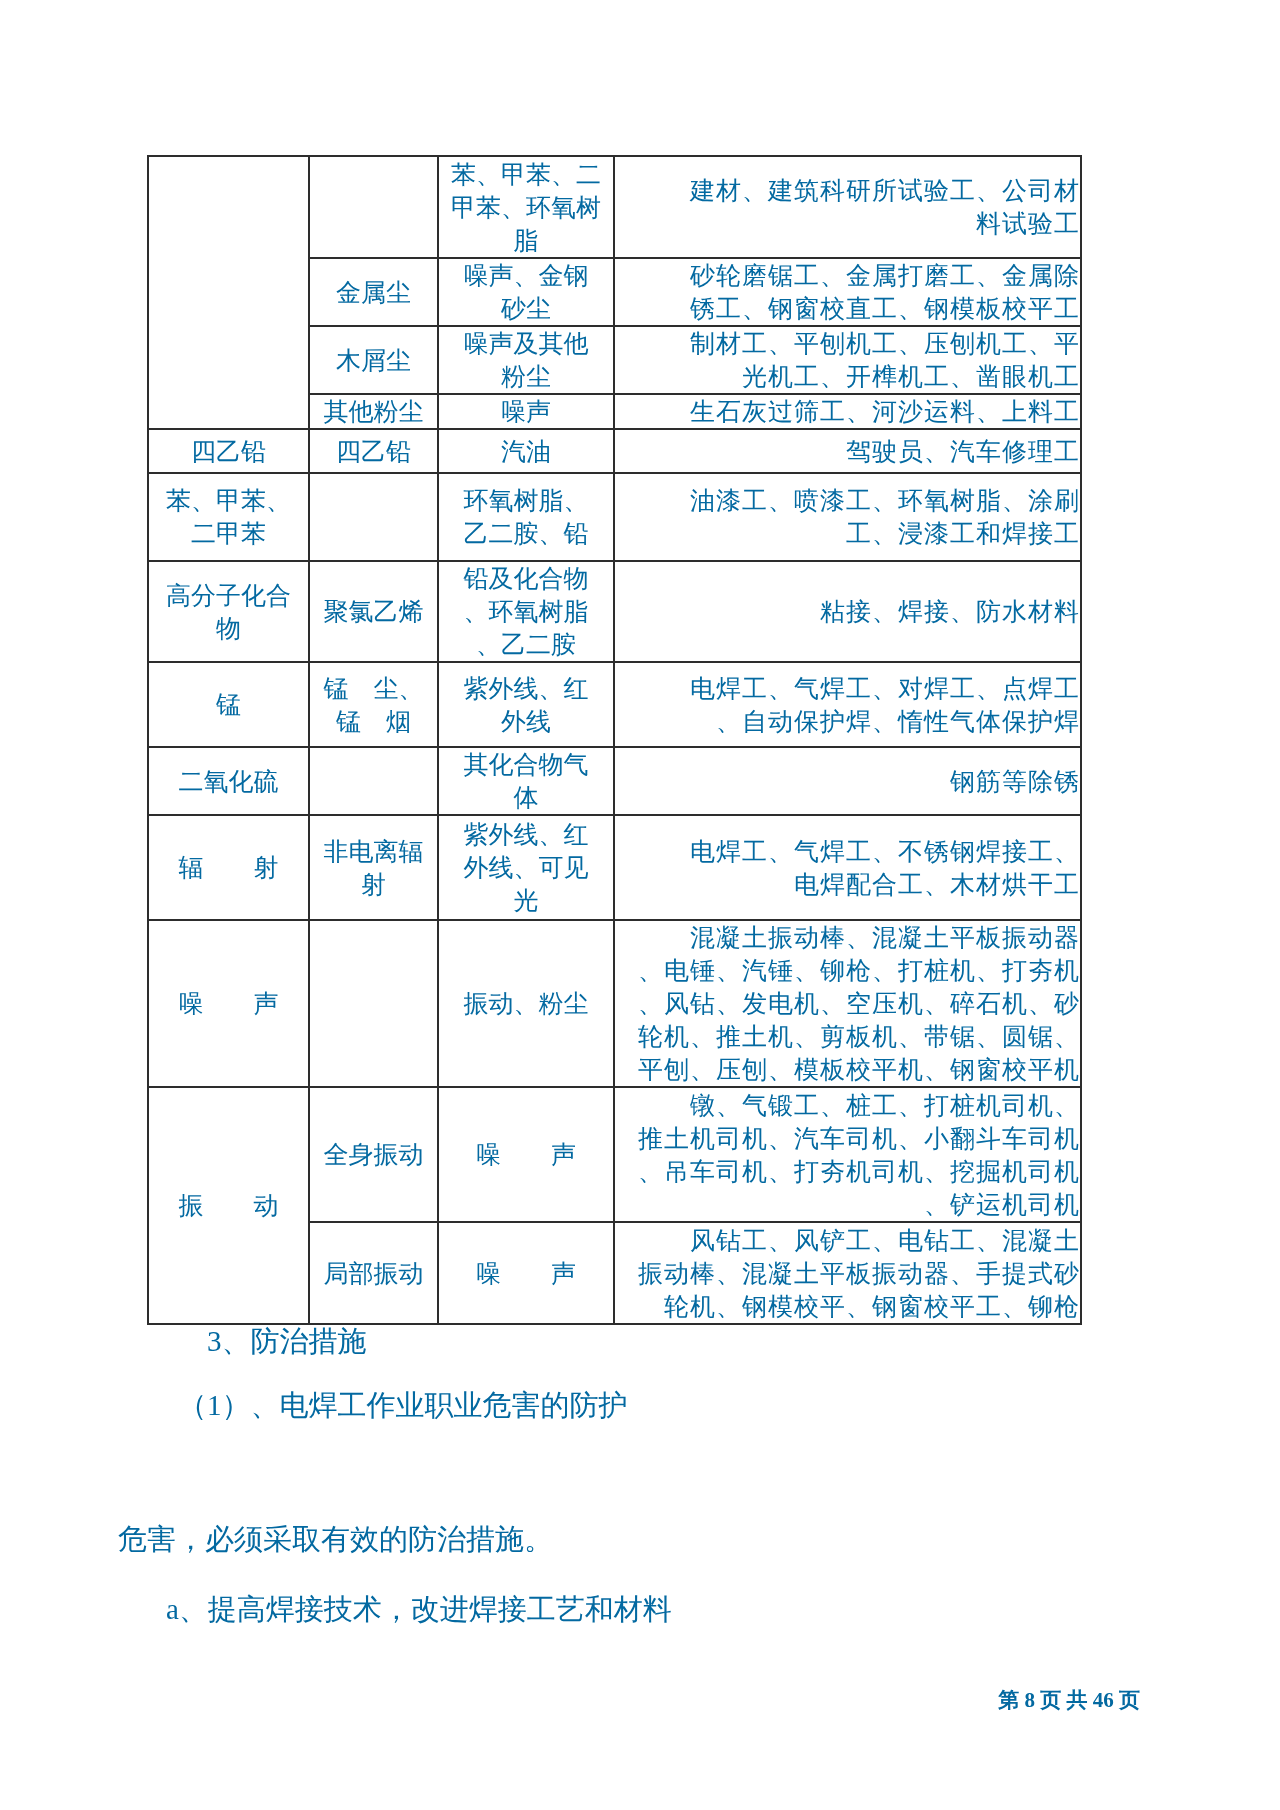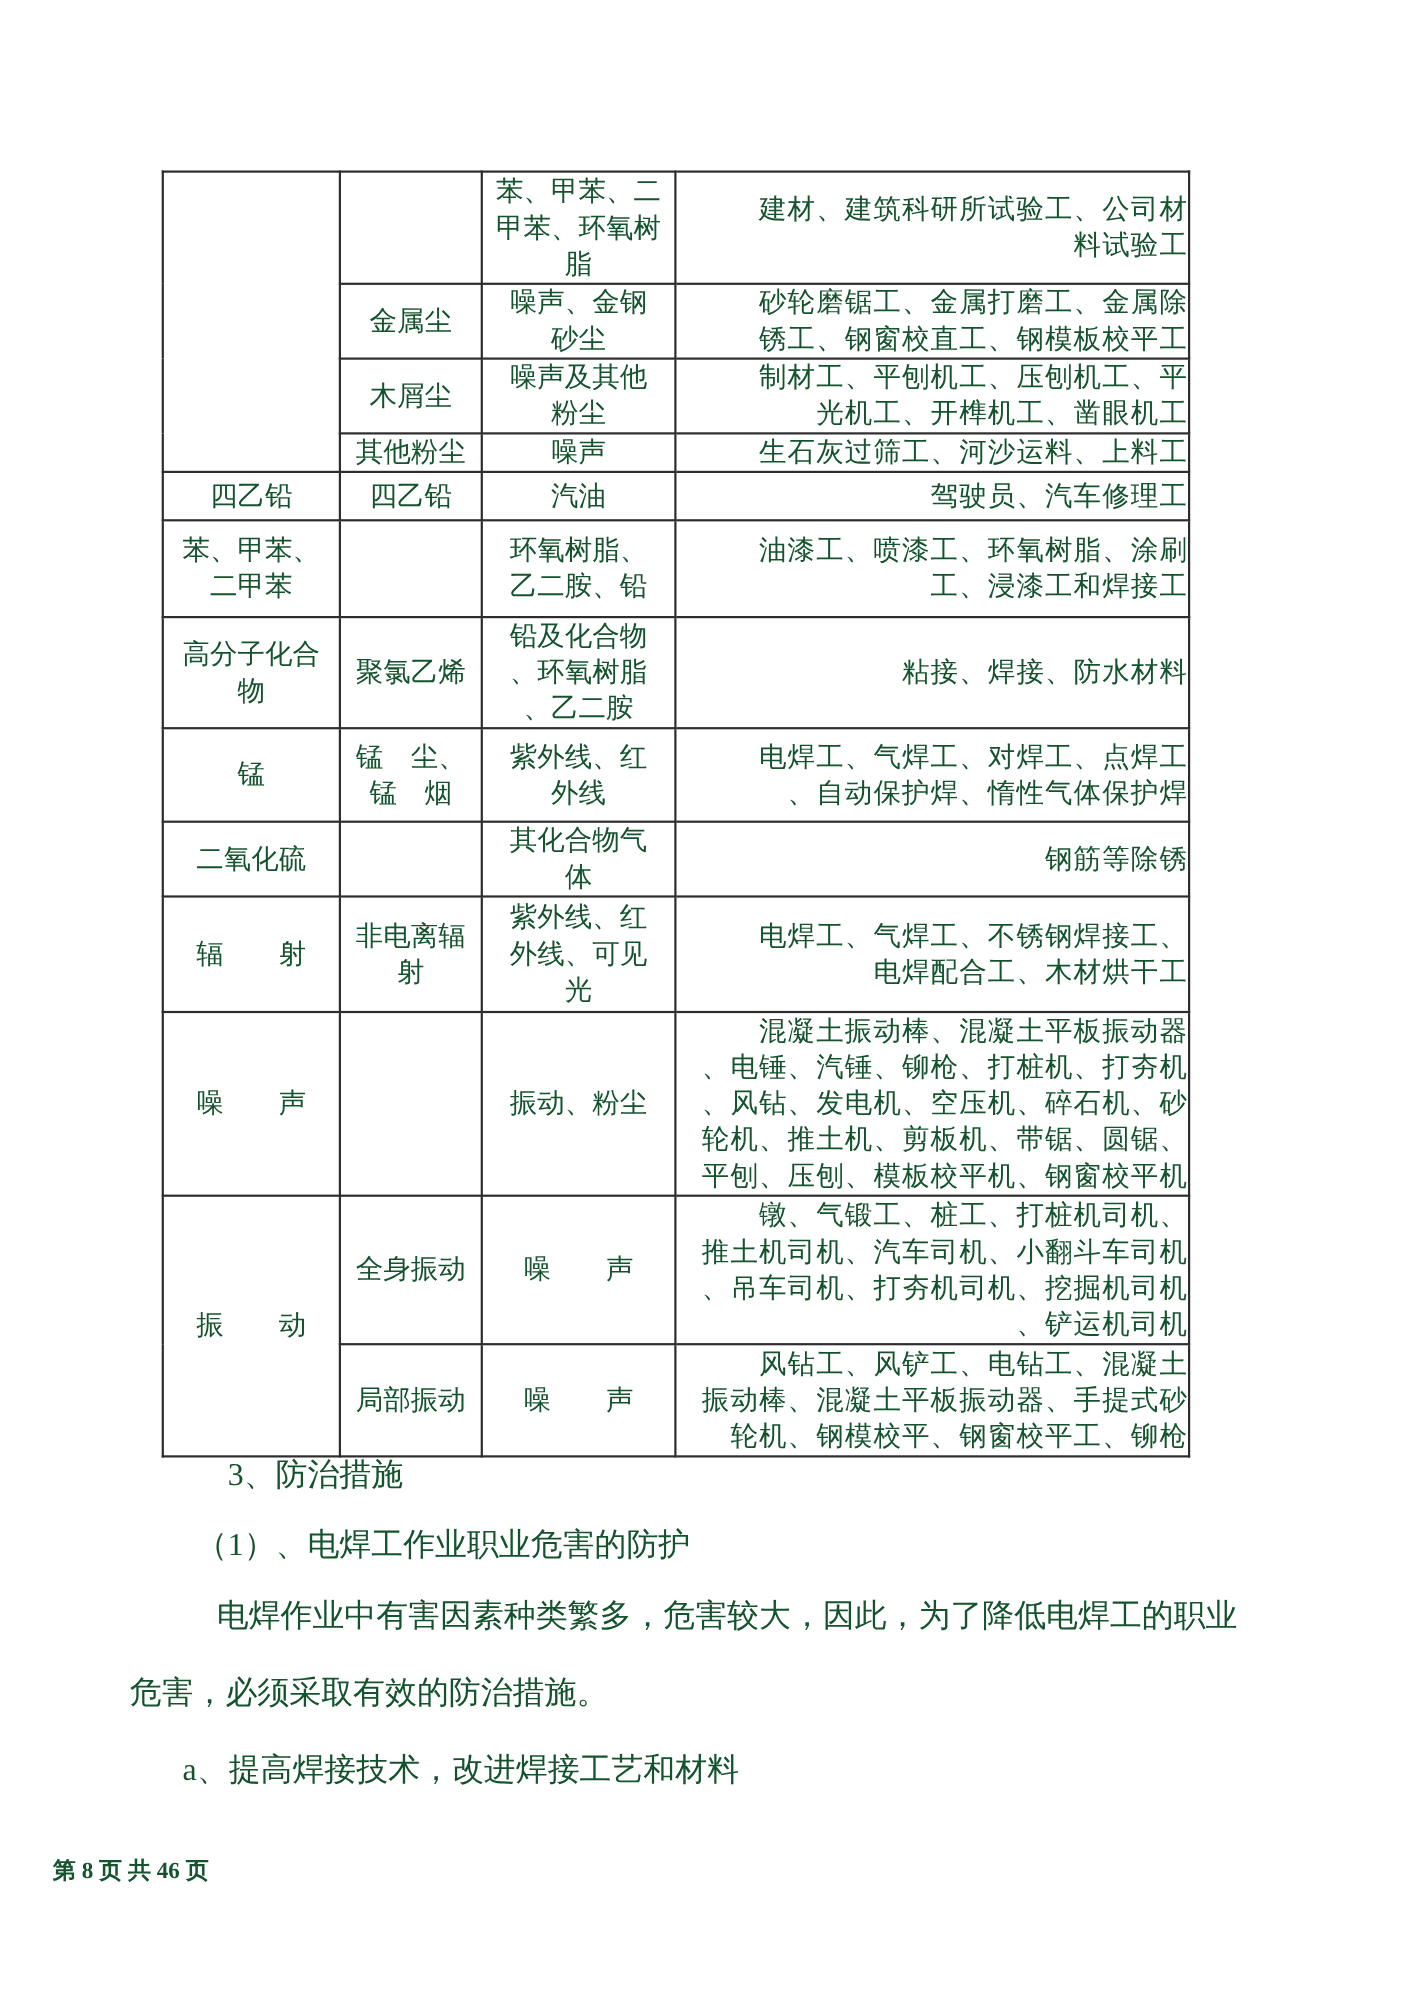--- a/index.html
+++ b/index.html
@@ -1,36 +1,36 @@
 <!DOCTYPE html>
 <html><head>
 <meta charset="utf-8">
 <style>
   html,body { margin:0; padding:0; background:#ffffff; }
   .page {
     position:relative; width:1280px; height:1810px; background:#ffffff;
-    font-family:"Liberation Serif","DejaVu Serif",serif; color:#14532d;
+    font-family:"Liberation Serif","DejaVu Serif",serif; color:#0369a1;
     overflow:hidden;
   }
   table.hazard {
     position:absolute; left:147px; top:155px; width:933px;
     border-collapse:collapse; table-layout:fixed;
   }
   table.hazard td {
     border:2px solid #2d2d2d;
     font-size:25px; line-height:33px;
     vertical-align:middle; white-space:pre-line;
     padding:0; overflow:hidden;
   }
   td.c { text-align:center; }
   td.j { text-align:right; text-indent:2em; padding:0 6px; letter-spacing:1px; }
   .line { position:absolute; font-size:29px; line-height:34px; white-space:pre; }
   .pagefooter {
-    position:absolute; left:0; top:1686px; width:1140px; text-align:left;
-    font-size:21px; font-weight:bold; white-space:pre;padding-left:48px;
+    position:absolute; left:0; top:1686px; width:1140px; text-align:right;
+    font-size:21px; font-weight:bold; white-space:pre;
   }
 </style>
 </head>
 <body>
 
 <div class="page">
 
   <table class="hazard">
     <colgroup>
       <col style="width:161px">
@@ -141,19 +141,18 @@
         <td class="c">噪　　声</td>
         <td class="j">风钻工、风铲工、电钻工、混凝土
 振动棒、混凝土平板振动器、手提式砂
 轮机、钢模校平、钢窗校平工、铆枪</td>
       </tr>
     </tbody>
   </table>
 
   <div class="line" style="left:166px; top:1324px;margin-left:41px;">3、防治措施</div>
   <div class="line" style="left:178px; top:1388px;">（1）、电焊工作业职业危害的防护</div>
-  <div class="line" style="left:197px; top:1452px;">电焊作业中有害因素种类繁多，危害较大，因此，为了降低电焊工的职业</div>
   <div class="line" style="left:118px; top:1522px;">危害，必须采取有效的防治措施。</div>
   <div class="line" style="left:166px; top:1592px;">a、提高焊接技术，改进焊接工艺和材料</div>
 
   <div class="pagefooter">第 8 页 共 46 页</div>
 
 </div>
 
 </body></html>

